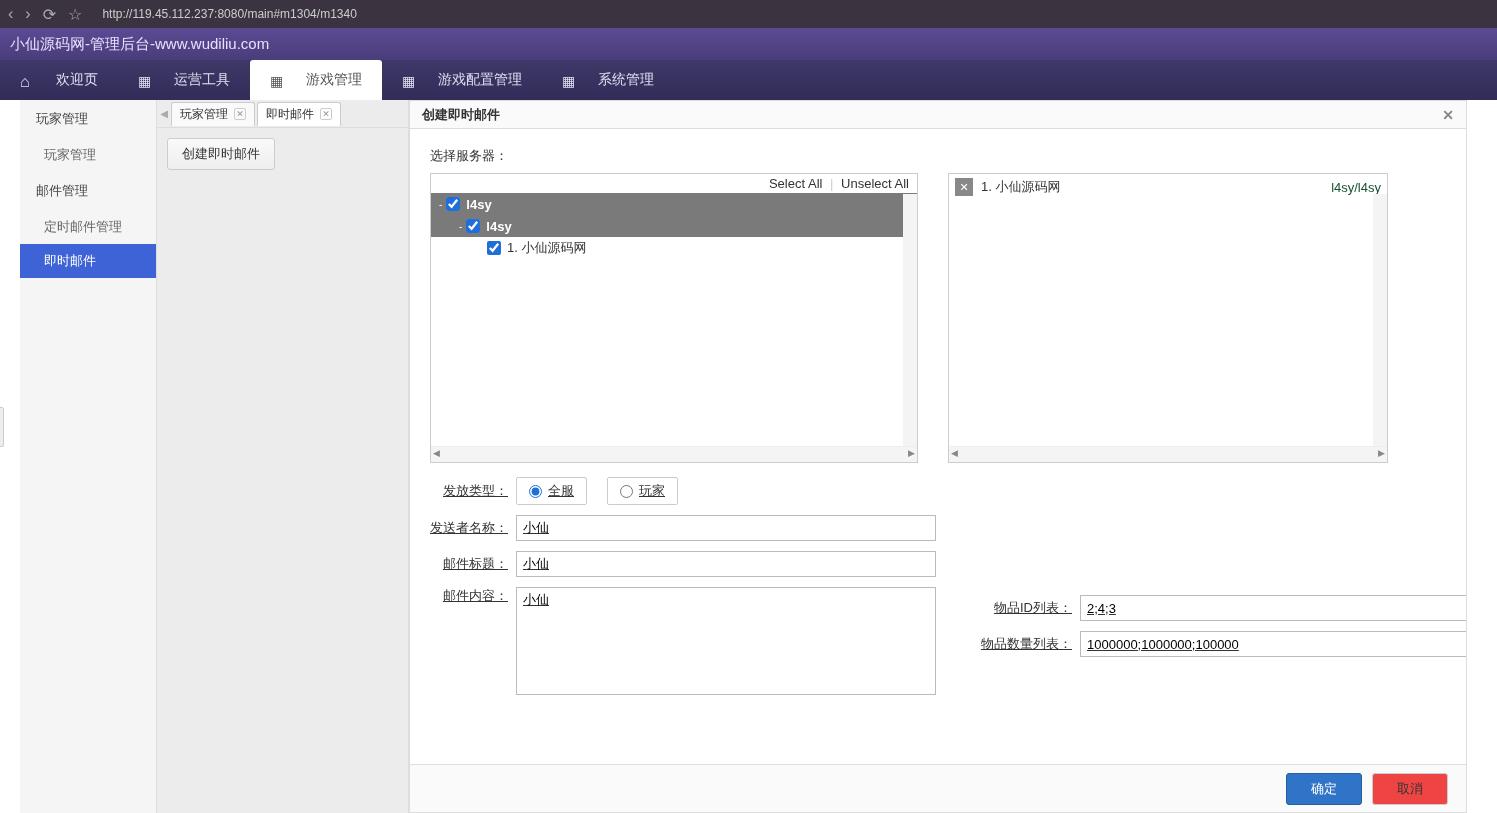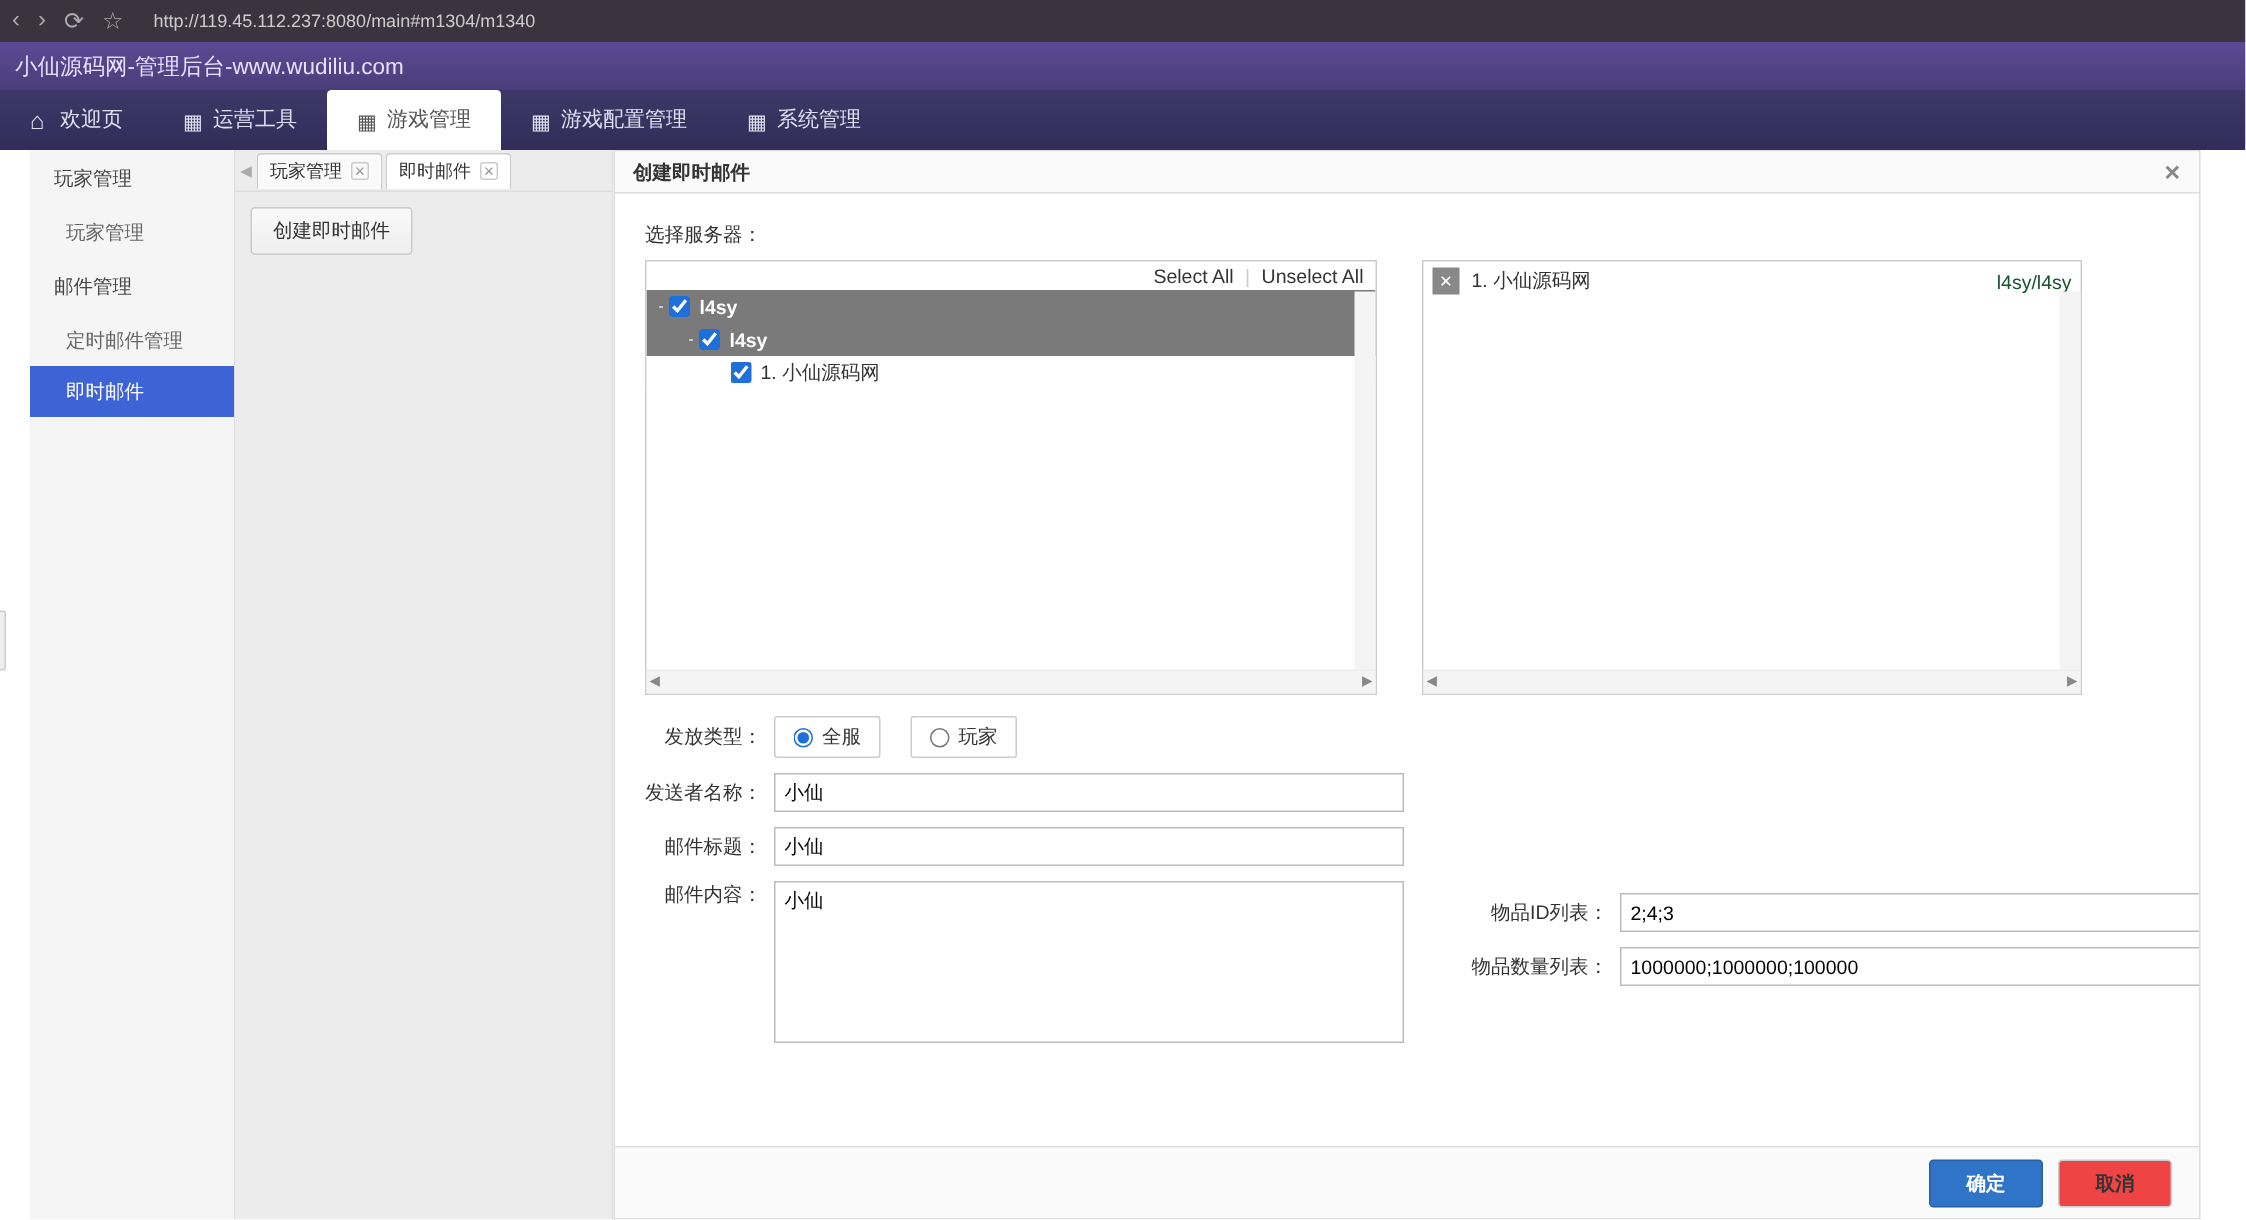--- a/index.html
+++ b/index.html
@@ -8,21 +8,21 @@
 
 .browser-chrome { height: 28px; background: #3b3440; display: flex; align-items: center; padding: 0 8px; gap: 12px; }
 .chrome-icon { color: #aaa; font-size: 16px; }
 .url-bar { color: #ccc; font-size: 12px; margin-left: 8px; }
 
 
 .title-bar { height: 32px; background: linear-gradient(to bottom, #5c4a94, #4a3d7a); color: #e8e0ff; display: flex; align-items: center; padding: 0 10px; font-size: 15px; }
 
 
 .main-nav { height: 40px; background: linear-gradient(to bottom, #3e3868, #312c58); display: flex; align-items: stretch; }
-.nav-item { display: flex; align-items: center; padding: 0 20px; color: #e0ddf0; font-size: 14px; cursor: pointer; gap: 6px; }
+.nav-item { display: flex; align-items: center; padding: 0 20px; color: #e0ddf0; font-size: 14px; cursor: pointer; gap: 22px; }
 .nav-item.active { background: #fff; color: #555; border-top-left-radius: 3px; border-top-right-radius: 3px; }
 .nav-icon { width: 14px; height: 14px; display: inline-block; }
 .icon-home::before { content: "⌂"; font-size: 16px; }
 .icon-grid::before { content: "▦"; font-size: 14px; }
 
 
 .layout { display: flex; height: calc(100vh - 100px); margin-left: 20px; }
 
 
 .sidebar { width: 137px; background: #f5f5f5; border-right: 1px solid #ddd; }
@@ -65,34 +65,34 @@
 .hscroll { height:16px; border-top:1px solid #eee; background:#f4f4f4; position:relative;}
 .hscroll::before { content:"◀"; position:absolute; left:2px; font-size:9px; color:#888; top:1px;}
 .hscroll::after { content:"▶"; position:absolute; right:2px; font-size:9px; color:#888; top:1px;}
 .vscroll-hint { position:absolute; right:0; top:20px; bottom:16px; width:14px; background:#f4f4f4;}
 
 .selected-row { display:flex; align-items:center; padding:4px 6px; font-size:13px;}
 .remove-btn { width:18px; height:18px; background:#888; color:#fff; display:flex; align-items:center; justify-content:center; font-size:11px; margin-right:8px; cursor:pointer;}
 .path { margin-left:auto; color:#14532d;}
 
 
-.form-row { display:flex; align-items:center; margin-bottom:10px; font-size:13px;}
+.form-row { display:flex; align-items:center; margin-bottom:10px; font-size:13px;text-decoration:underline;}
 .form-label { width: 78px; text-align:right; margin-right:8px; color:#333;}
 .radio-group { display:flex; gap:20px;}
 .radio-box { border:1px solid #ccc; padding:4px 12px; border-radius:2px; display:flex; align-items:center; gap:6px; cursor:pointer;}
 .radio-box input { accent-color:#1e6fd9;}
 input.text, textarea.text { border:1px solid #bbb; padding:3px 6px; font-size:13px; font-family:inherit;}
 input.text { width: 420px; height:26px;}
 textarea.text { width: 420px; height: 108px; resize:none;}
 .form-columns { display:flex; gap:40px; align-items:flex-start;}
 .right-col .form-row input.text { width: 410px; }
 
 
 .panel-footer { height: 48px; border-top:1px solid #ddd; display:flex; align-items:center; justify-content:flex-end; padding:0 18px; gap:10px; background:#fafafa;}
-.btn { padding: 6px 24px; border-radius:3px; font-size:13px; cursor:pointer; border:1px solid #ccc;font-weight:bold;}
+.btn { padding: 6px 24px; border-radius:3px; font-size:13px; cursor:pointer; border:1px solid #ccc;}
 .btn.primary { background:#2f74c7; color:#fff; border-color:#2560a5;}
 .btn.default { background:#ef4444; color:#333;}
 
 .expand-handle { position:absolute; left:-4px; top:50%; width:8px; height:40px; background:#eee; border:1px solid #ccc; border-radius:2px;}
 </style>
 </head>
 <body>
 
 <div class="browser-chrome">
   <span class="chrome-icon">‹</span>

